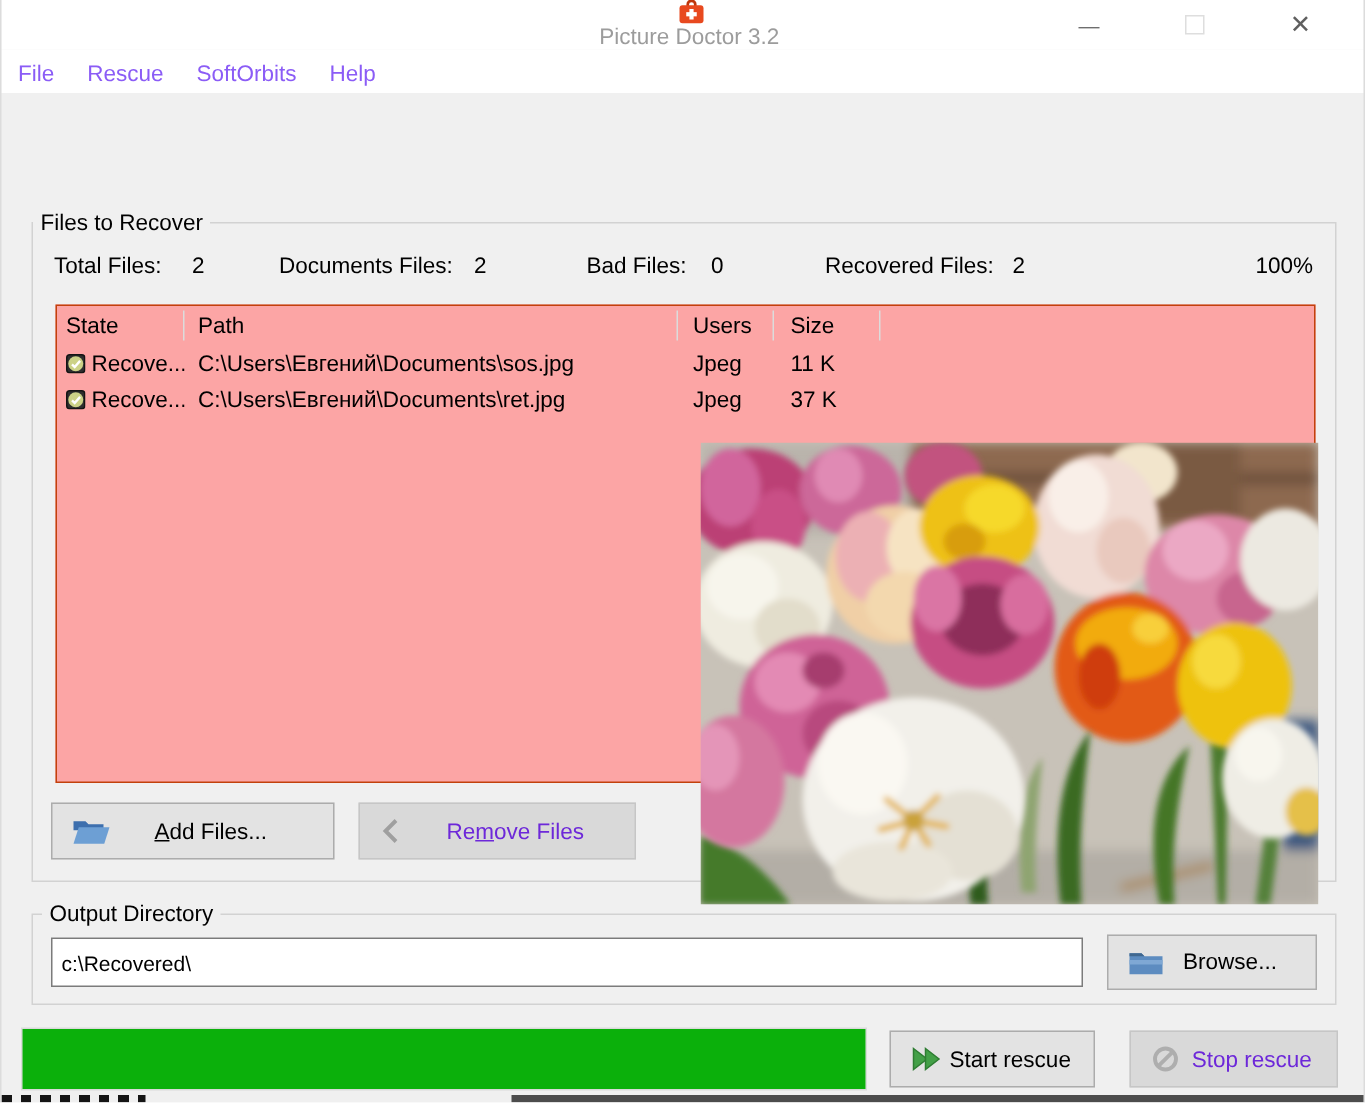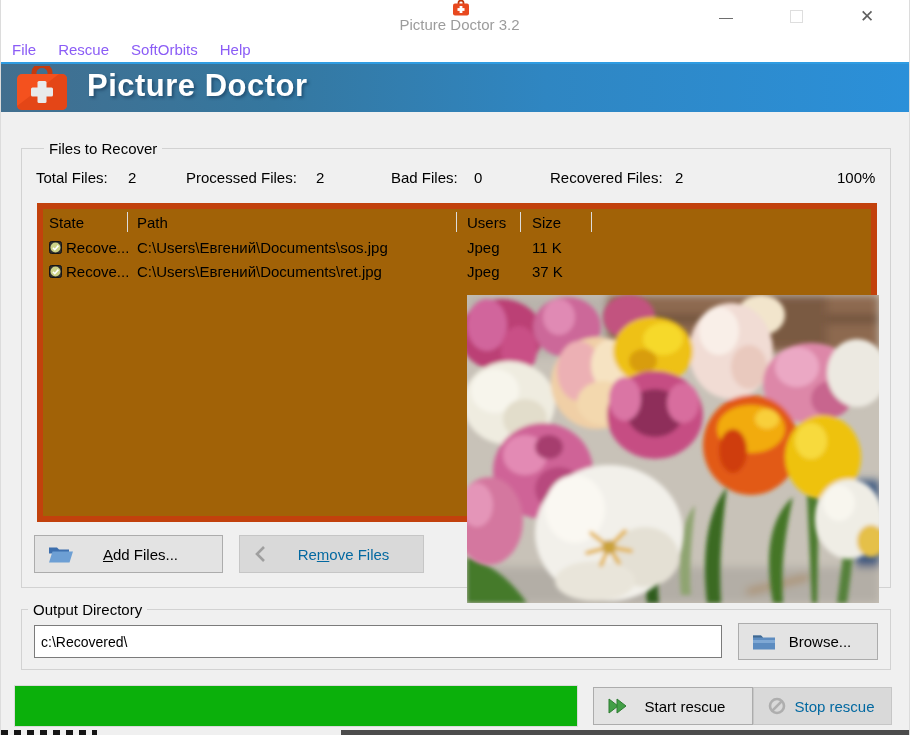--- a/index.html
+++ b/index.html
@@ -24,43 +24,43 @@
     border-top:2px solid #2f9ce2;}
   .banner-icon{position:absolute;left:14px;top:2px;}
   .banner-title{position:absolute;left:86px;top:4px;font-size:31px;font-weight:bold;color:#fff;
     letter-spacing:.5px;text-shadow:2px 2px 3px rgba(15,45,75,.5);}
   
   .groupbox{position:absolute;border:1px solid #d2d2d2;}
   .group-label{position:absolute;background:#f0f0f0;padding:0 5px;font-size:15px;color:#000;}
   
   .stat{position:absolute;top:169px;font-size:15px;color:#000;white-space:nowrap;}
   
-  .filelist{position:absolute;left:36px;top:203px;width:840px;height:319px;background:#a16207;border:6px solid #c2410c;box-sizing:border-box;overflow:hidden;}
+  .filelist{position:absolute;left:36px;top:203px;width:840px;height:319px;background:#fca5a5;border:1px solid #c2410c;box-sizing:border-box;overflow:hidden;}
   .lv-head{display:flex;height:26px;align-items:center;font-size:15px;color:#000;}
   .lv-head .hc{height:20px;display:flex;align-items:center;border-right:1px solid #dcdcdc;box-sizing:border-box;}
   .lv-row{display:flex;height:24px;align-items:center;font-size:15px;color:#000;}
   .c-state{width:85px;box-sizing:border-box;padding-left:6px;display:flex;align-items:center;gap:4px;overflow:hidden;white-space:nowrap;}
   .c-path{width:329px;box-sizing:border-box;padding-left:9px;white-space:nowrap;overflow:hidden;}
   .c-type{width:64px;box-sizing:border-box;padding-left:10px;}
   .c-size{width:71px;box-sizing:border-box;padding-left:11px;}
   .state-ico{flex:0 0 auto;}
   
   .preview{position:absolute;left:466px;top:295px;width:412px;height:308px;overflow:hidden;}
   .preview svg{display:block;width:100%;height:100%;}
   
   .btn{position:absolute;background:#e3e3e3;border:1px solid #acacac;box-sizing:border-box;
     display:flex;align-items:center;font-size:15px;color:#000;cursor:default;}
   .btn .ico{position:absolute;left:13px;top:50%;transform:translateY(-50%);}
   .btn .lbl{flex:1;text-align:center;padding-left:24px;}
-  .btn.disabled{background:#d9d9d9;border-color:#c6c6c6;color:#0369a1;}
+  .btn.disabled{background:#d9d9d9;border-color:#c6c6c6;color:#6d28d9;}
   .u{text-decoration:underline;}
   #btn-add{left:33px;top:535px;width:189px;height:38px;}
   #btn-remove{left:238px;top:535px;width:185px;height:38px;}
   #btn-browse{left:737px;top:623px;width:140px;height:37px;}
-  #btn-start{left:592px;top:687px;width:160px;height:38px;}
+  #btn-start{left:592px;top:687px;width:137px;height:38px;}
   #btn-stop{left:752px;top:687px;width:139px;height:38px;}
   
   .out-input{position:absolute;left:33px;top:625px;width:688px;height:33px;box-sizing:border-box;
     border:1px solid #7b7b7b;background:#fff;font-family:"Liberation Sans",sans-serif;font-size:14px;color:#000;padding:0 6px;}
   
   .progressbar{position:absolute;left:13px;top:685px;width:564px;height:42px;background:#e6e6e6;border:1px solid #dadada;box-sizing:border-box;}
   .progress-fill{height:100%;width:100%;background:#0bb00b;}
   
   .desk-strip{position:absolute;top:730px;height:5px;background:#4c4c4c;}
   .desk-dots{position:absolute;left:0;top:730px;width:96px;height:5px;
@@ -90,37 +90,27 @@
       </div>
   </div>
 
   <div class="menubar">
     <span class="menu-item">File</span>
     <span class="menu-item">Rescue</span>
     <span class="menu-item">SoftOrbits</span>
     <span class="menu-item">Help</span>
   </div>
 
-  <div class="banner">
-    <svg class="banner-icon" width="54" height="46" viewBox="0 0 54 46">
-      <path d="M19 9 V6.5 A8 7 0 0 1 35 6.5 V9" stroke="#c43b10" stroke-width="5" fill="none"></path>
-      <rect x="2" y="8" width="50" height="36" rx="5" fill="#f4511e"></rect>
-      <path d="M2 40 L44 8 h3 a5 5 0 0 1 5 5 v26 a5 5 0 0 1 -5 5 H7 a5 5 0 0 1 -5 -4z" fill="#e04315" opacity=".8"></path>
-      <rect x="22.5" y="15" width="9" height="22" rx="1.5" fill="#e8eaea"></rect>
-      <rect x="16" y="21.5" width="22" height="9" rx="1.5" fill="#e8eaea"></rect>
-    </svg>
-    <span class="banner-title">Picture Doctor</span>
-  </div>
 
   <div class="groupbox" style="left:20px;top:148px;width:868px;height:438px;"></div>
-  <span class="group-label" style="left:43px;top:140px;">Files to Recover</span>
+  <span class="group-label" style="left:21px;top:140px;">Files to Recover</span>
 
   <span class="stat" style="left:35px;">Total Files:</span>
   <span class="stat" style="left:127px;">2</span>
-  <span class="stat" style="left:185px;">Processed Files:</span>
+  <span class="stat" style="left:185px;">Documents Files:</span>
   <span class="stat" style="left:315px;">2</span>
   <span class="stat" style="left:390px;">Bad Files:</span>
   <span class="stat" style="left:473px;">0</span>
   <span class="stat" style="left:549px;">Recovered Files:</span>
   <span class="stat" style="left:674px;">2</span>
   <span class="stat" style="left:736px;margin-top:48px;">Progress:</span>
   <span class="stat" style="left:836px;">100%</span>
 
   <div class="filelist">
     <div class="lv-head">

